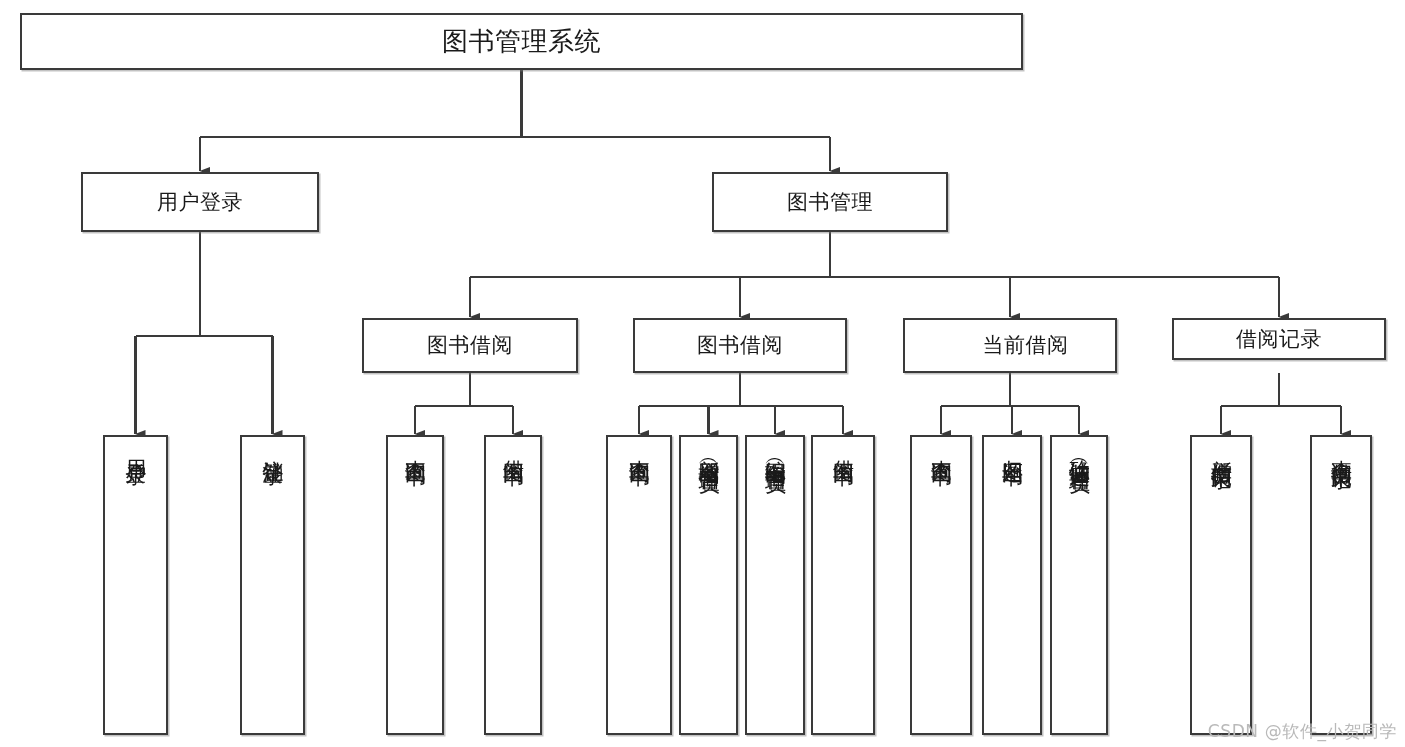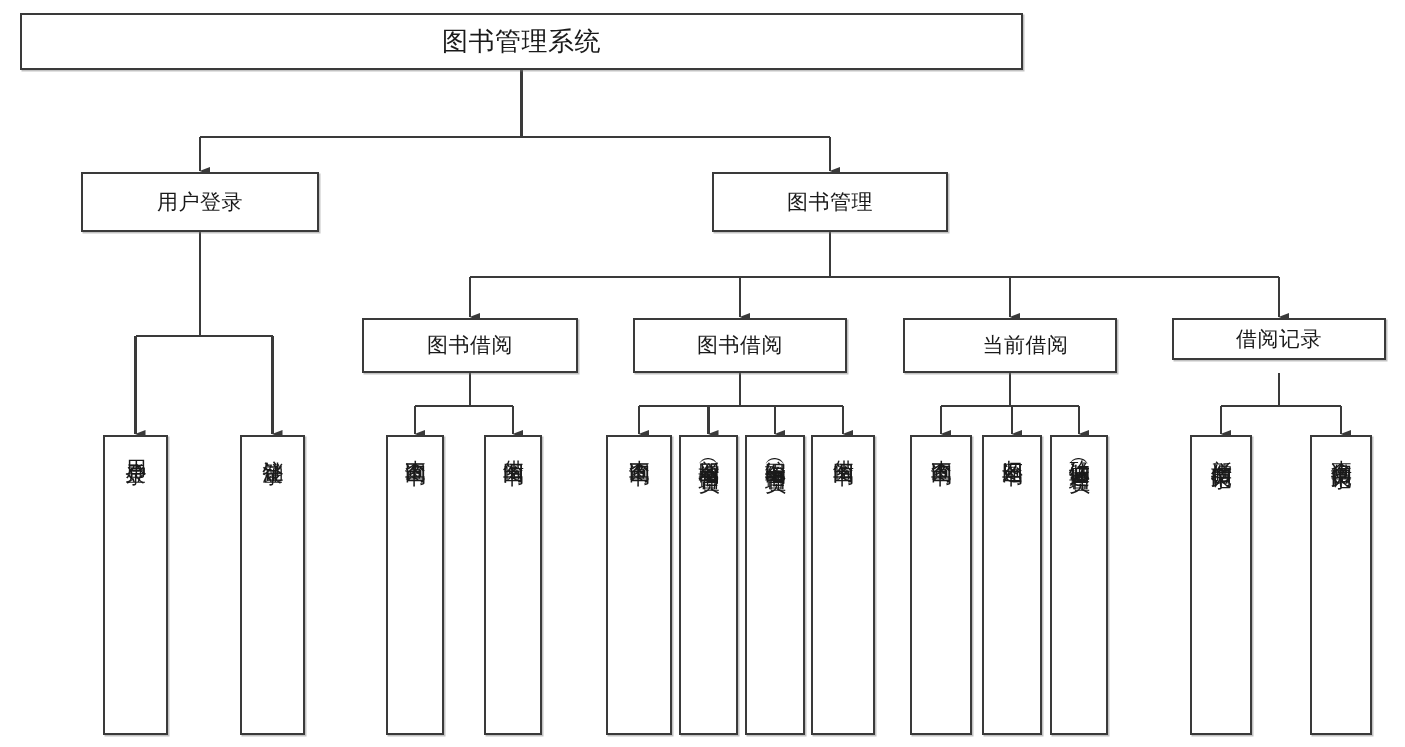--- a/index.html
+++ b/index.html
@@ -169,13 +169,14 @@
         <span class="label">确认归还（管理员）</span>
       </div>
       <div class="node leaf" style="left: 1190px; top: 435px; width: 62px; height: 300px;">
         <span class="label">新增借阅记录</span>
       </div>
       <div class="node leaf" style="left: 1310px; top: 435px; width: 62px; height: 300px;">
         <span class="label">查询借阅记录</span>
       </div>
     </div>
 
+  <div class="watermark">CSDN @软件_小贺同学</div>
 </div>
 
 </body></html>

